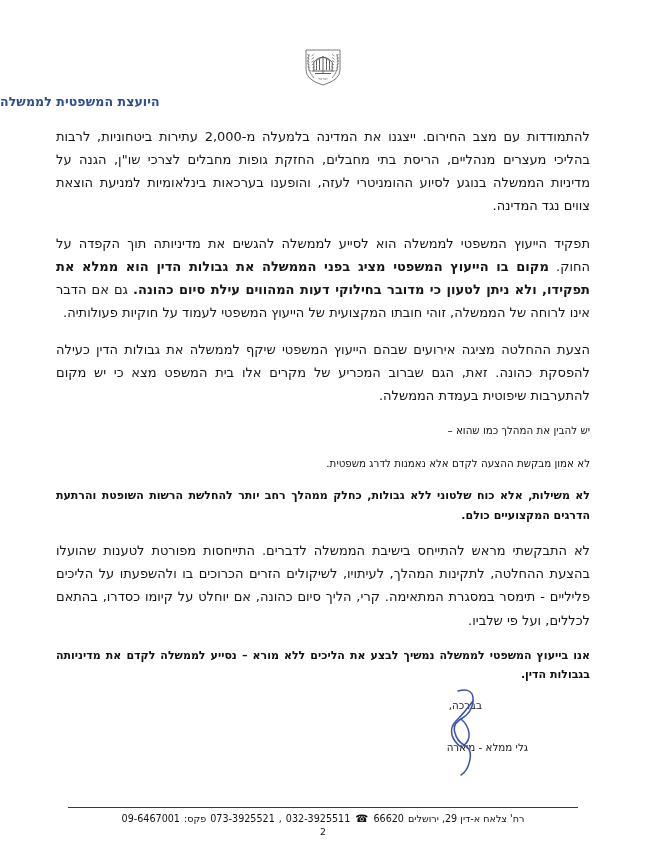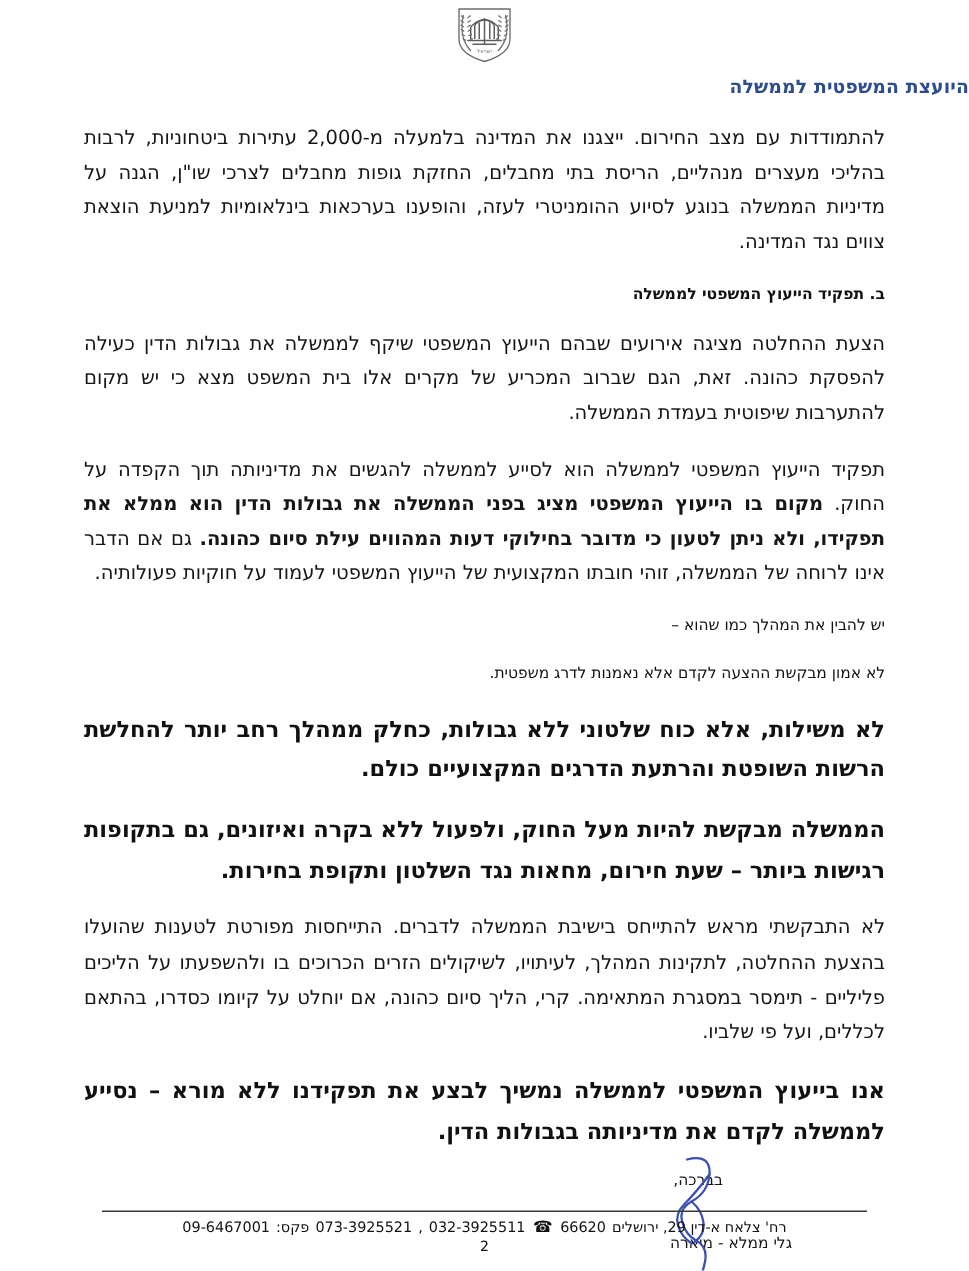--- a/index.html
+++ b/index.html
@@ -19,21 +19,22 @@
 
   .page {
     position: absolute;
     inset: 0;
     padding: 0;
   }
 
   
   .header {
     padding-top: 4px;
-    text-align: right;
+    text-align: left;
+    margin-top: 44px;
   }
   .emblem {
     width: 46px;
     height: 40px;
     margin: 0 auto;
     display: block;
   }
   .doc-title {
     margin-top: 6px;
     font-size: 12.5px;
@@ -62,21 +63,21 @@
     margin: 0 0 13px 0;
     font-size: 10.4px;
     font-weight: bold;
     line-height: 1.7;
     text-align: right;
     direction: rtl;
     color: #111;
   }
   p.bold-para {
     margin: 0 0 14px 0;
-    font-size: 15px;
+    font-size: 11px;
     font-weight: bold;
     line-height: 1.78;
     text-align: justify;
     text-align-last: right;
     direction: rtl;
     color: #111;
   }
   p.bold-line {
     margin: 0 0 14px 0;
     font-size: 10.3px;
@@ -184,38 +185,36 @@
       <text x="23" y="31.6" font-size="3.6" fill="#6e6e6e" text-anchor="middle" font-family="'DejaVu Sans', sans-serif">ישראל</text>
     </svg>
     <div class="doc-title">היועצת המשפטית לממשלה</div>
   </div>
 
   <div class="content">
 
     <p class="para">להתמודדות עם מצב החירום. ייצגנו את המדינה בלמעלה מ-2,000 עתירות ביטחוניות, לרבות בהליכי מעצרים מנהליים, הריסת בתי מחבלים, החזקת גופות מחבלים לצרכי שו"ן, הגנה על מדיניות הממשלה בנוגע לסיוע ההומניטרי לעזה, והופענו בערכאות בינלאומיות למניעת הוצאת צווים נגד המדינה.</p>
 
 
-    <p class="heading">ב. תפקיד הייעוץ המשפטי לממשלה</p>
+
+    <p class="para"><span>תפקיד הייעוץ המשפטי לממשלה הוא לסייע לממשלה להגשים את מדיניותה תוך הקפדה על החוק. </span><b class="em">מקום בו הייעוץ המשפטי מציג בפני הממשלה את גבולות הדין הוא ממלא את תפקידו, ולא ניתן לטעון כי מדובר בחילוקי דעות המהווים עילת סיום כהונה.</b><span> גם אם הדבר אינו לרוחה של הממשלה, זוהי חובתו המקצועית של הייעוץ המשפטי לעמוד על חוקיות פעולותיה.</span></p>
 
     <p class="para">הצעת ההחלטה מציגה אירועים שבהם הייעוץ המשפטי שיקף לממשלה את גבולות הדין כעילה להפסקת כהונה. זאת, הגם שברוב המכריע של מקרים אלו בית המשפט מצא כי יש מקום להתערבות שיפוטית בעמדת הממשלה.</p>
 
-    <p class="para"><span>תפקיד הייעוץ המשפטי לממשלה הוא לסייע לממשלה להגשים את מדיניותה תוך הקפדה על החוק. </span><b class="em">מקום בו הייעוץ המשפטי מציג בפני הממשלה את גבולות הדין הוא ממלא את תפקידו, ולא ניתן לטעון כי מדובר בחילוקי דעות המהווים עילת סיום כהונה.</b><span> גם אם הדבר אינו לרוחה של הממשלה, זוהי חובתו המקצועית של הייעוץ המשפטי לעמוד על חוקיות פעולותיה.</span></p>
-
 
     <p class="bold-line">יש להבין את המהלך כמו שהוא –</p>
 
     <p class="bold-line">לא אמון מבקשת ההצעה לקדם אלא נאמנות לדרג משפטית.</p>
 
     <p class="bold-para">לא משילות, אלא כוח שלטוני ללא גבולות, כחלק ממהלך רחב יותר להחלשת הרשות השופטת והרתעת הדרגים המקצועיים כולם.</p>
 
-    <p class="bold-para">הממשלה מבקשת להיות מעל החוק, ולפעול ללא בקרה ואיזונים, גם בתקופות רגישות ביותר – שעת חירום, מחאות נגד השלטון ותקופת בחירות.</p>
 
     <p class="para">לא התבקשתי מראש להתייחס בישיבת הממשלה לדברים. התייחסות מפורטת לטענות שהועלו בהצעת ההחלטה, לתקינות המהלך, לעיתויו, לשיקולים הזרים הכרוכים בו ולהשפעתו על הליכים פליליים - תימסר במסגרת המתאימה. קרי, הליך סיום כהונה, אם יוחלט על קיומו כסדרו, בהתאם לכללים, ועל פי שלביו.</p>
 
-    <p class="bold-para">אנו בייעוץ המשפטי לממשלה נמשיך לבצע את תפקידנו ללא מורא – נסייע לממשלה לקדם את מדיניותה בגבולות הדין.</p>
+    <p class="bold-para">אנו בייעוץ המשפטי לממשלה נמשיך לבצע את הליכים ללא מורא – נסייע לממשלה לקדם את מדיניותה בגבולות הדין.</p>
 
     <div class="signature-block">
       <svg class="sig-ink" viewBox="0 0 70 92" aria-hidden="true">
         <g fill="none" stroke="#3b4fb0" stroke-width="1.5" stroke-linecap="round">
           <path d="M30 6 Q46 2 45 16 Q44 28 33 34 Q24 39 27 48 Q29 56 36 60 Q44 64 42 74 Q40 86 33 90"></path>
           <path d="M45 16 Q36 28 28 36 Q22 42 24 50 Q26 57 33 62"></path>
           <path d="M33 34 Q40 40 41 48 Q42 56 35 61"></path>
         </g>
       </svg>
       <p class="sig-greeting">בברכה,</p>

